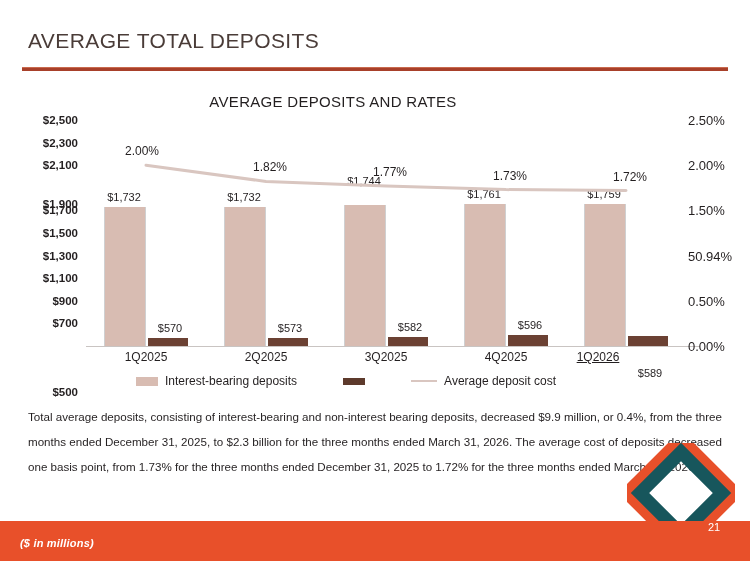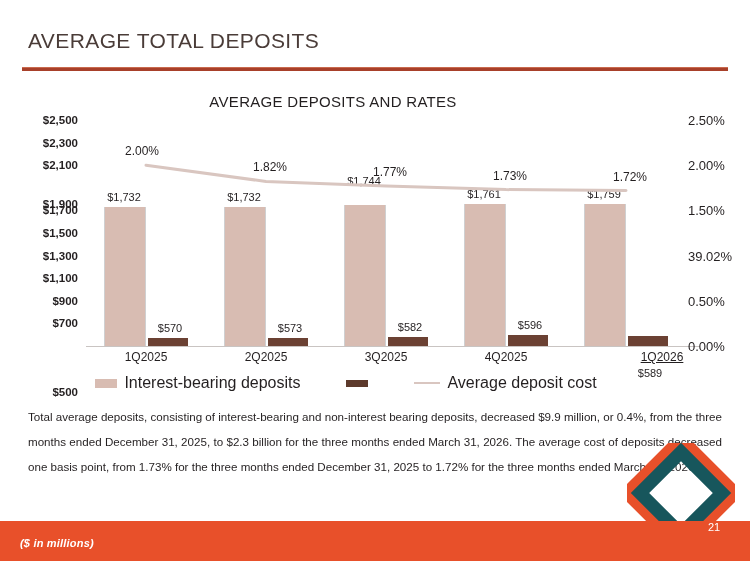--- a/index.html
+++ b/index.html
@@ -59,21 +59,21 @@
   .pt-label{
     position:absolute;font-size:12px;color:#231f20;white-space:nowrap;
     transform:translateX(-50%);
   }
   .lineSvg{position:absolute;left:86px;top:8px;}
 
   
   .legend{
     position:absolute;left:0;top:374px;width:692px;
     display:flex;justify-content:center;align-items:center;gap:46px;
-    font-size:16px;color:#231f20;
+    font-size:12px;color:#231f20;
   }
   .legend-item{display:flex;align-items:center;gap:7px;white-space:nowrap;}
   .sw{display:inline-block;}
   .sw.ib{width:22px;height:9px;background:#d8bcb2;}
   .sw.nib{width:22px;height:7px;background:#5d3a2c;}
   .sw.line{width:26px;height:2px;background:#d9c6c0;}
 
   
   .body-text{
     position:absolute;left:28px;top:404px;width:694px;
@@ -116,21 +116,21 @@
         <div class="ylab left" style="top: 121px;">$1,500</div>
         <div class="ylab left" style="top: 98.4px;">$1,700</div>
         <div class="ylab left" style="top: 75.8px; margin-top: 16px;">$1,900</div>
         <div class="ylab left" style="top: 53.2px;">$2,100</div>
         <div class="ylab left" style="top: 30.6px;">$2,300</div>
         <div class="ylab left" style="top: 8px;">$2,500</div>
       </div>
     <div id="axis-right">
         <div class="y2lab" style="top: 234px;">0.00%</div>
         <div class="y2lab" style="top: 188.8px;">0.50%</div>
-        <div class="y2lab" style="top: 143.6px;">39.02%</div>
+        <div class="y2lab" style="top: 143.6px;">50.94%</div>
         <div class="y2lab" style="top: 98.4px;">1.50%</div>
         <div class="y2lab" style="top: 53.2px;">2.00%</div>
         <div class="y2lab" style="top: 8px;">2.50%</div>
       </div>
     <div class="plot" id="plot">
         <div class="bar ib" style="left: 18px; width: 40px; height: 139.216px;"></div>
         <div class="bar-label" style="left: 38px; top: 70.784px;">$1,732</div>
         <div class="bar nib" style="left: 62px; width: 40px; height: 7.91px;"></div>
         <div class="bar-label" style="left: 84px; top: 202.09px;">$570</div>
         <div class="pt-label" style="left: 56px; top: 24.2px;">2.00%</div>
@@ -156,21 +156,21 @@
         <div class="pt-label" style="left: 544px; top: 49.512px;">1.72%</div>
       </div>
     <svg class="lineSvg" id="lineSvg" width="600" height="226">
         <polyline points="60,45.19999999999999 180,61.47200000000001 300,65.99200000000002 420,69.608 540,70.512" fill="none" stroke="#d9c6c0" stroke-width="3" stroke-linejoin="round" stroke-linecap="round"></polyline>
       </svg>
     <div id="cats">
         <div class="cat" style="left: 146px;">1Q2025</div>
         <div class="cat" style="left: 266px;">2Q2025</div>
         <div class="cat" style="left: 386px;">3Q2025</div>
         <div class="cat" style="left: 506px;">4Q2025</div>
-        <div class="cat" style="left: 662px; text-decoration: underline;">1Q2026</div>
+        <div class="cat" style="left: 598px; text-decoration: underline;">1Q2026</div>
       </div>
   </div>
 
   <div class="legend">
     <div class="legend-item">
       <span class="sw ib"></span>
       <span>Interest-bearing deposits</span>
     </div>
     <div class="legend-item">
       <span class="sw nib"></span>

